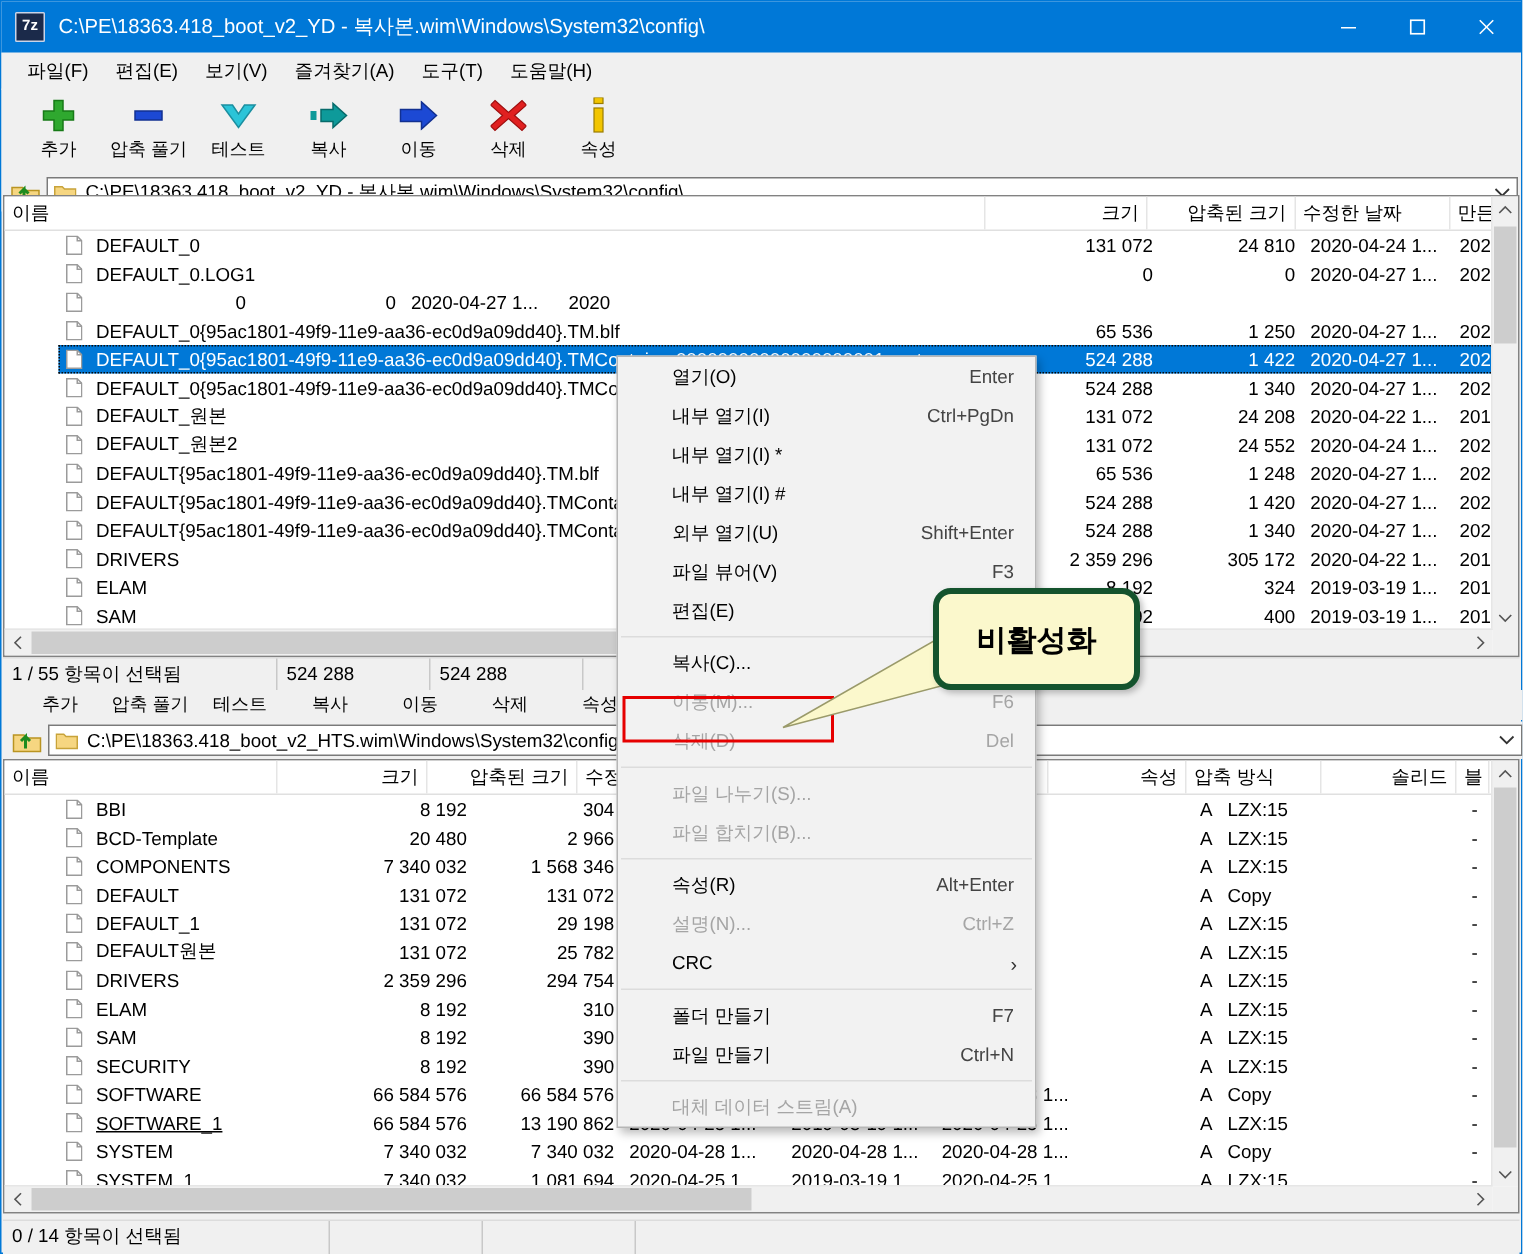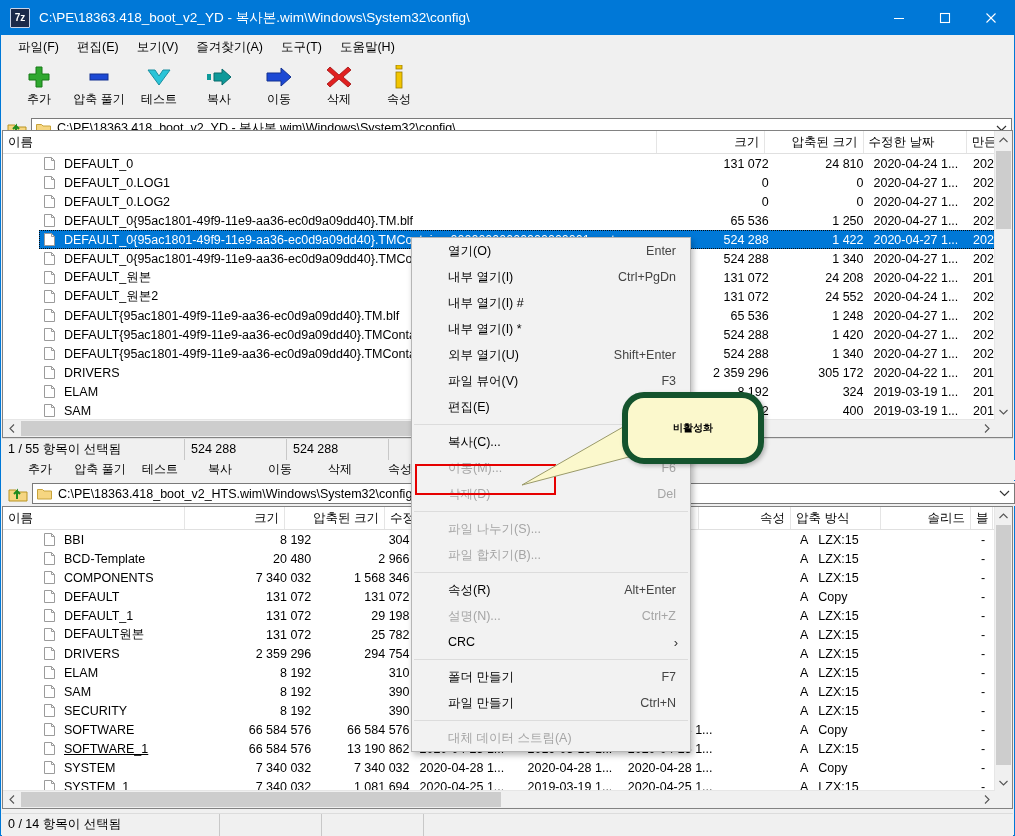--- a/index.html
+++ b/index.html
@@ -86,23 +86,23 @@
            box-shadow:2px 3px 6px rgba(0,0,0,.28);font-size:12.5px;z-index:50;}
   .ctxitem{height:26px;display:flex;align-items:center;position:relative;
            padding-left:36px;padding-right:0;white-space:nowrap;}
   .ctxitem .sc{position:absolute;right:14px;color:#444;}
   .ctxitem.dis,.ctxitem.dis .sc{color:#a5a5a5;}
   .ctxitem .sub{position:absolute;right:12px;color:#333;font-size:13px;}
   .ctxsep{height:1px;background:#dcdcdc;margin:4px 2px;}
 
   
   .redrect{position:absolute;border:2px solid #e60000;box-sizing:border-box;z-index:60;}
-  .callout{position:absolute;background:#fbf8cc;border:6px solid #14532d;
-           border-radius:22px;display:flex;align-items:center;justify-content:center;
-           font-size:10px;font-weight:bold;z-index:61;
+  .callout{position:absolute;background:#fbf8cc;border:4px solid #14532d;
+           border-radius:12px;display:flex;align-items:center;justify-content:center;
+           font-size:20px;font-weight:bold;z-index:61;
            box-shadow:2px 2px 4px rgba(0,0,0,.25);}
   .calloutTail{position:absolute;z-index:60;}
 </style>
 </head>
 <body>
 
 <div class="app">
 
   <div class="titlebar">
     <div class="tb-icon">7z</div>
@@ -248,21 +248,20 @@
           <span class="cell r" style="width:110px;">0</span>
           <span class="cell r" style="width:100px;">0</span>
           <span class="cell" style="width:105px;">2020-04-27 1...</span>
           <span class="cell" style="width:46px;">2020</span>
         </div>
         <div class="row">
           <span class="fileicon"><svg width="11" height="13" viewBox="0 0 11 13">
               <path d="M0.5 0.5h7l3 3v9h-10z" fill="#fff" stroke="#9b9b9b" stroke-width="1"></path>
               <path d="M7.5 0.5v3h3" fill="none" stroke="#9b9b9b" stroke-width="1"></path>
             </svg></span>
-          <span class="cell" style="width:647px;">DEFAULT_0.LOG2</span>
           <span class="cell r" style="width:110px;">0</span>
           <span class="cell r" style="width:100px;">0</span>
           <span class="cell" style="width:105px;">2020-04-27 1...</span>
           <span class="cell" style="width:46px;">2020</span>
         </div>
         <div class="row">
           <span class="fileicon"><svg width="11" height="13" viewBox="0 0 11 13">
               <path d="M0.5 0.5h7l3 3v9h-10z" fill="#fff" stroke="#9b9b9b" stroke-width="1"></path>
               <path d="M7.5 0.5v3h3" fill="none" stroke="#9b9b9b" stroke-width="1"></path>
             </svg></span>
@@ -745,24 +744,24 @@
   <div class="ctxmenu" style="left:410px;top:236px;width:278px;" id="ctxMenu">
       <div class="ctxitem">
         <span>열기(O)</span>
         <span class="sc">Enter</span>
       </div>
       <div class="ctxitem">
         <span>내부 열기(I)</span>
         <span class="sc">Ctrl+PgDn</span>
       </div>
       <div class="ctxitem">
+        <span>내부 열기(I) *</span>
+      </div>
+      <div class="ctxitem">
         <span>내부 열기(I) #</span>
-      </div>
-      <div class="ctxitem">
-        <span>내부 열기(I) *</span>
       </div>
       <div class="ctxitem">
         <span>외부 열기(U)</span>
         <span class="sc">Shift+Enter</span>
       </div>
       <div class="ctxitem">
         <span>파일 뷰어(V)</span>
         <span class="sc">F3</span>
       </div>
       <div class="ctxitem">

